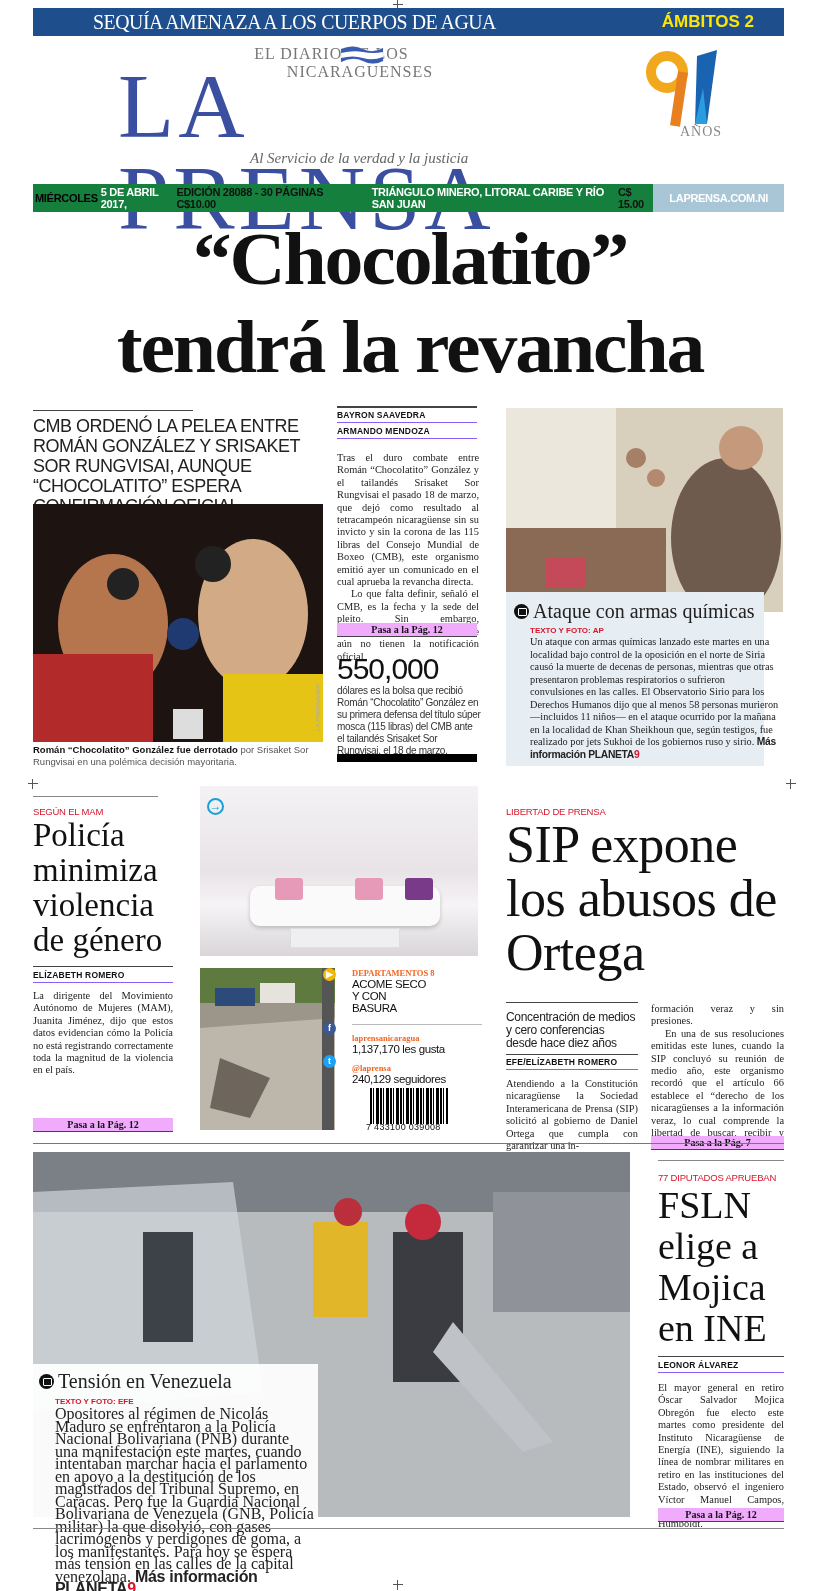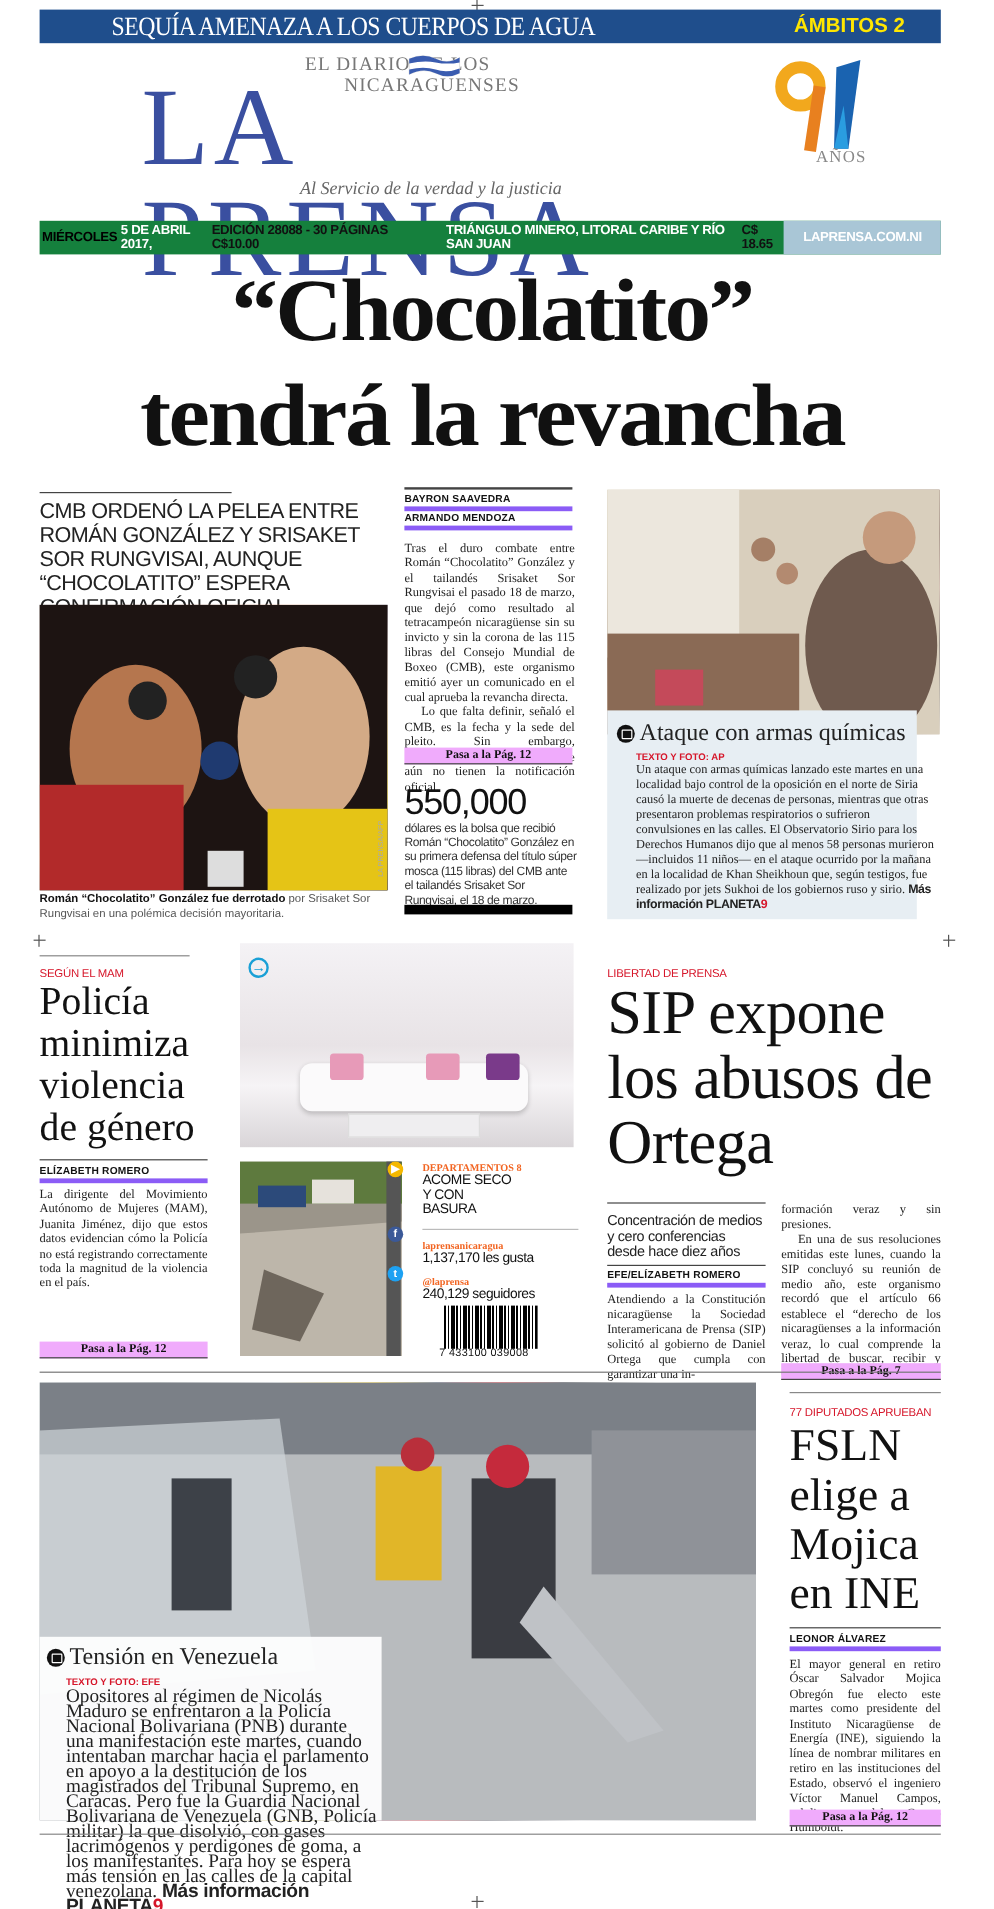--- a/index.html
+++ b/index.html
@@ -28,21 +28,21 @@
 #infobar .web{margin-left:auto;width:155px;height:100%;background:#a9c6d6;color:#fff;display:flex;align-items:center;justify-content:center}
 
 #headline{left:30px;top:215px;width:760px;text-align:center;font-weight:bold;font-size:74px;line-height:88px;letter-spacing:-2px;transform:scaleX(1.05);transform-origin:center}
 
 .rule{position:absolute;height:1px;background:#444}
 #deck{left:33px;top:416px;width:300px;font-size:18px;line-height:20px;color:#222;letter-spacing:-0.5px;text-transform:uppercase}
 .photo{position:absolute;overflow:hidden}
 #boxphoto{left:33px;top:504px;width:290px;height:238px;background:linear-gradient(135deg,#2a1a14 0%,#6b3a2a 25%,#c77d55 40%,#2d2230 55%,#d6b899 70%,#e0c31a 85%,#2a1f1c 100%)}
 #caption1{left:33px;top:744px;width:300px;font-size:9.5px;line-height:12px;color:#555}
 #caption1 b{color:#111}
-.byline{position:absolute;font-size:8.5px;font-weight:bold;padding:2px 0;border-bottom:4px solid #8b5cf6;letter-spacing:0.2px}
+.byline{position:absolute;font-size:8.5px;font-weight:bold;padding:2px 0;border-bottom:1px solid #8b5cf6;letter-spacing:0.2px}
 .body{position:absolute;font-size:10.4px;line-height:12.4px;text-align:justify;color:#222}
 .body p+p{text-indent:14px}
 .pasa{position:absolute;height:14px;background:#f0abfc;border-bottom:1px solid #444;font-size:10px;font-weight:bold;text-align:center;line-height:14px}
 #bignum{left:337px;top:652px;font-size:30px;letter-spacing:-1px;font-family:"Liberation Sans",sans-serif}
 #bignumtxt{left:337px;top:685px;width:145px;font-size:10px;line-height:12px;color:#333;letter-spacing:-0.3px}
 #blackbar{left:337px;top:754px;width:140px;height:8px;background:#000}
 
 #syriaphoto{left:506px;top:408px;width:277px;height:204px;background:linear-gradient(160deg,#e9e3d4 0%,#c8b89b 20%,#6a4b3a 45%,#b89584 60%,#3c3028 75%,#d3c7b4 100%)}
 #syriabox{left:506px;top:592px;width:258px;height:174px;background:#e7eef3}
 #syriabox .ttl{position:absolute;left:8px;top:8px;font-size:20px;color:#222;display:flex;align-items:center;gap:4px}
@@ -115,21 +115,21 @@
     <path d="M58 40 L62 76 L50 76Z" fill="#2a9de0"></path>
   </svg>
   <span class="anos">AÑOS</span>
 </div>
 
 <div id="infobar" class="abs sans">
   <span class="d">MIÉRCOLES</span>
   <span class="w">5 DE ABRIL 2017,</span>
   <span>EDICIÓN 28088 - 30 PÁGINAS C$10.00</span>
   <span class="w" style="margin-left:36px">TRIÁNGULO MINERO, LITORAL CARIBE Y RÍO SAN JUAN</span>
-  <span>C$ 18.65</span>
+  <span>C$ 15.00</span>
   <span class="web">LAPRENSA.COM.NI</span>
 </div>
 
 <div id="headline" class="abs serif">
   <div>“Chocolatito”</div>
   <div>tendrá la revancha</div>
 </div>
 
 <div class="rule" style="left:33px;top:410px;width:160px"></div>
 <div id="deck" class="abs sans">CMB ORDENÓ LA PELEA ENTRE ROMÁN GONZÁLEZ Y SRISAKET SOR RUNGVISAI, AUNQUE “CHOCOLATITO” ESPERA CONFIRMACIÓN OFICIAL</div>

